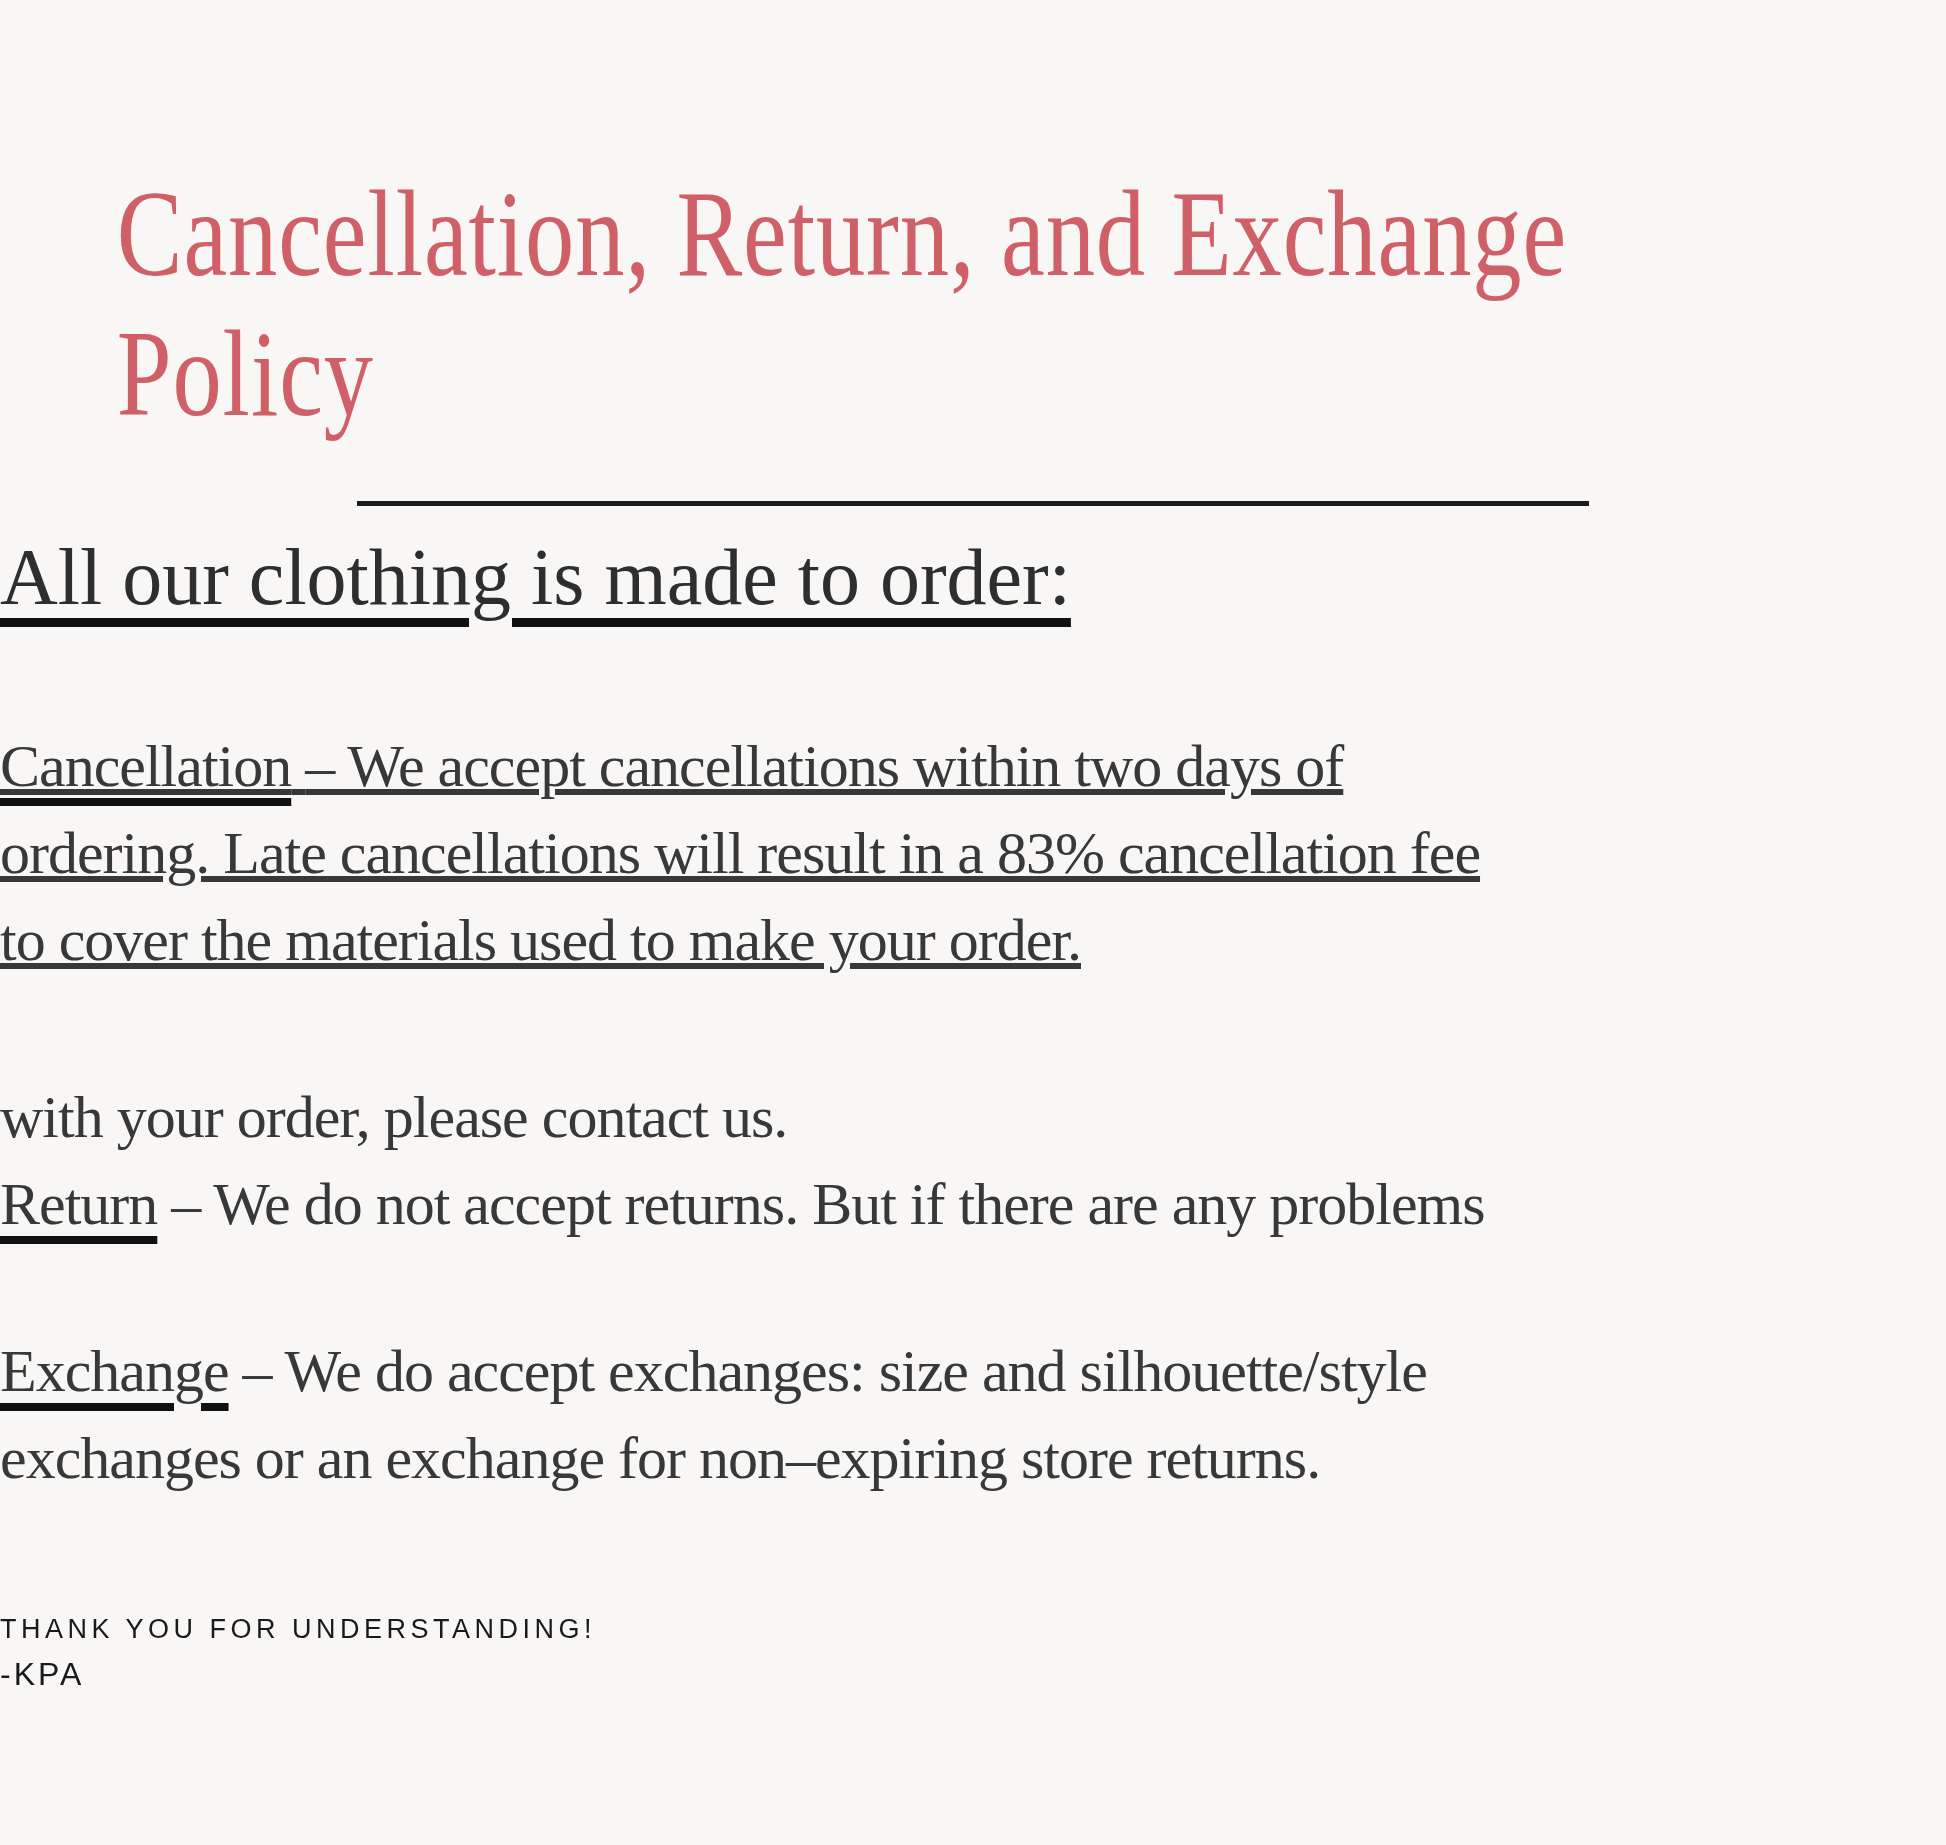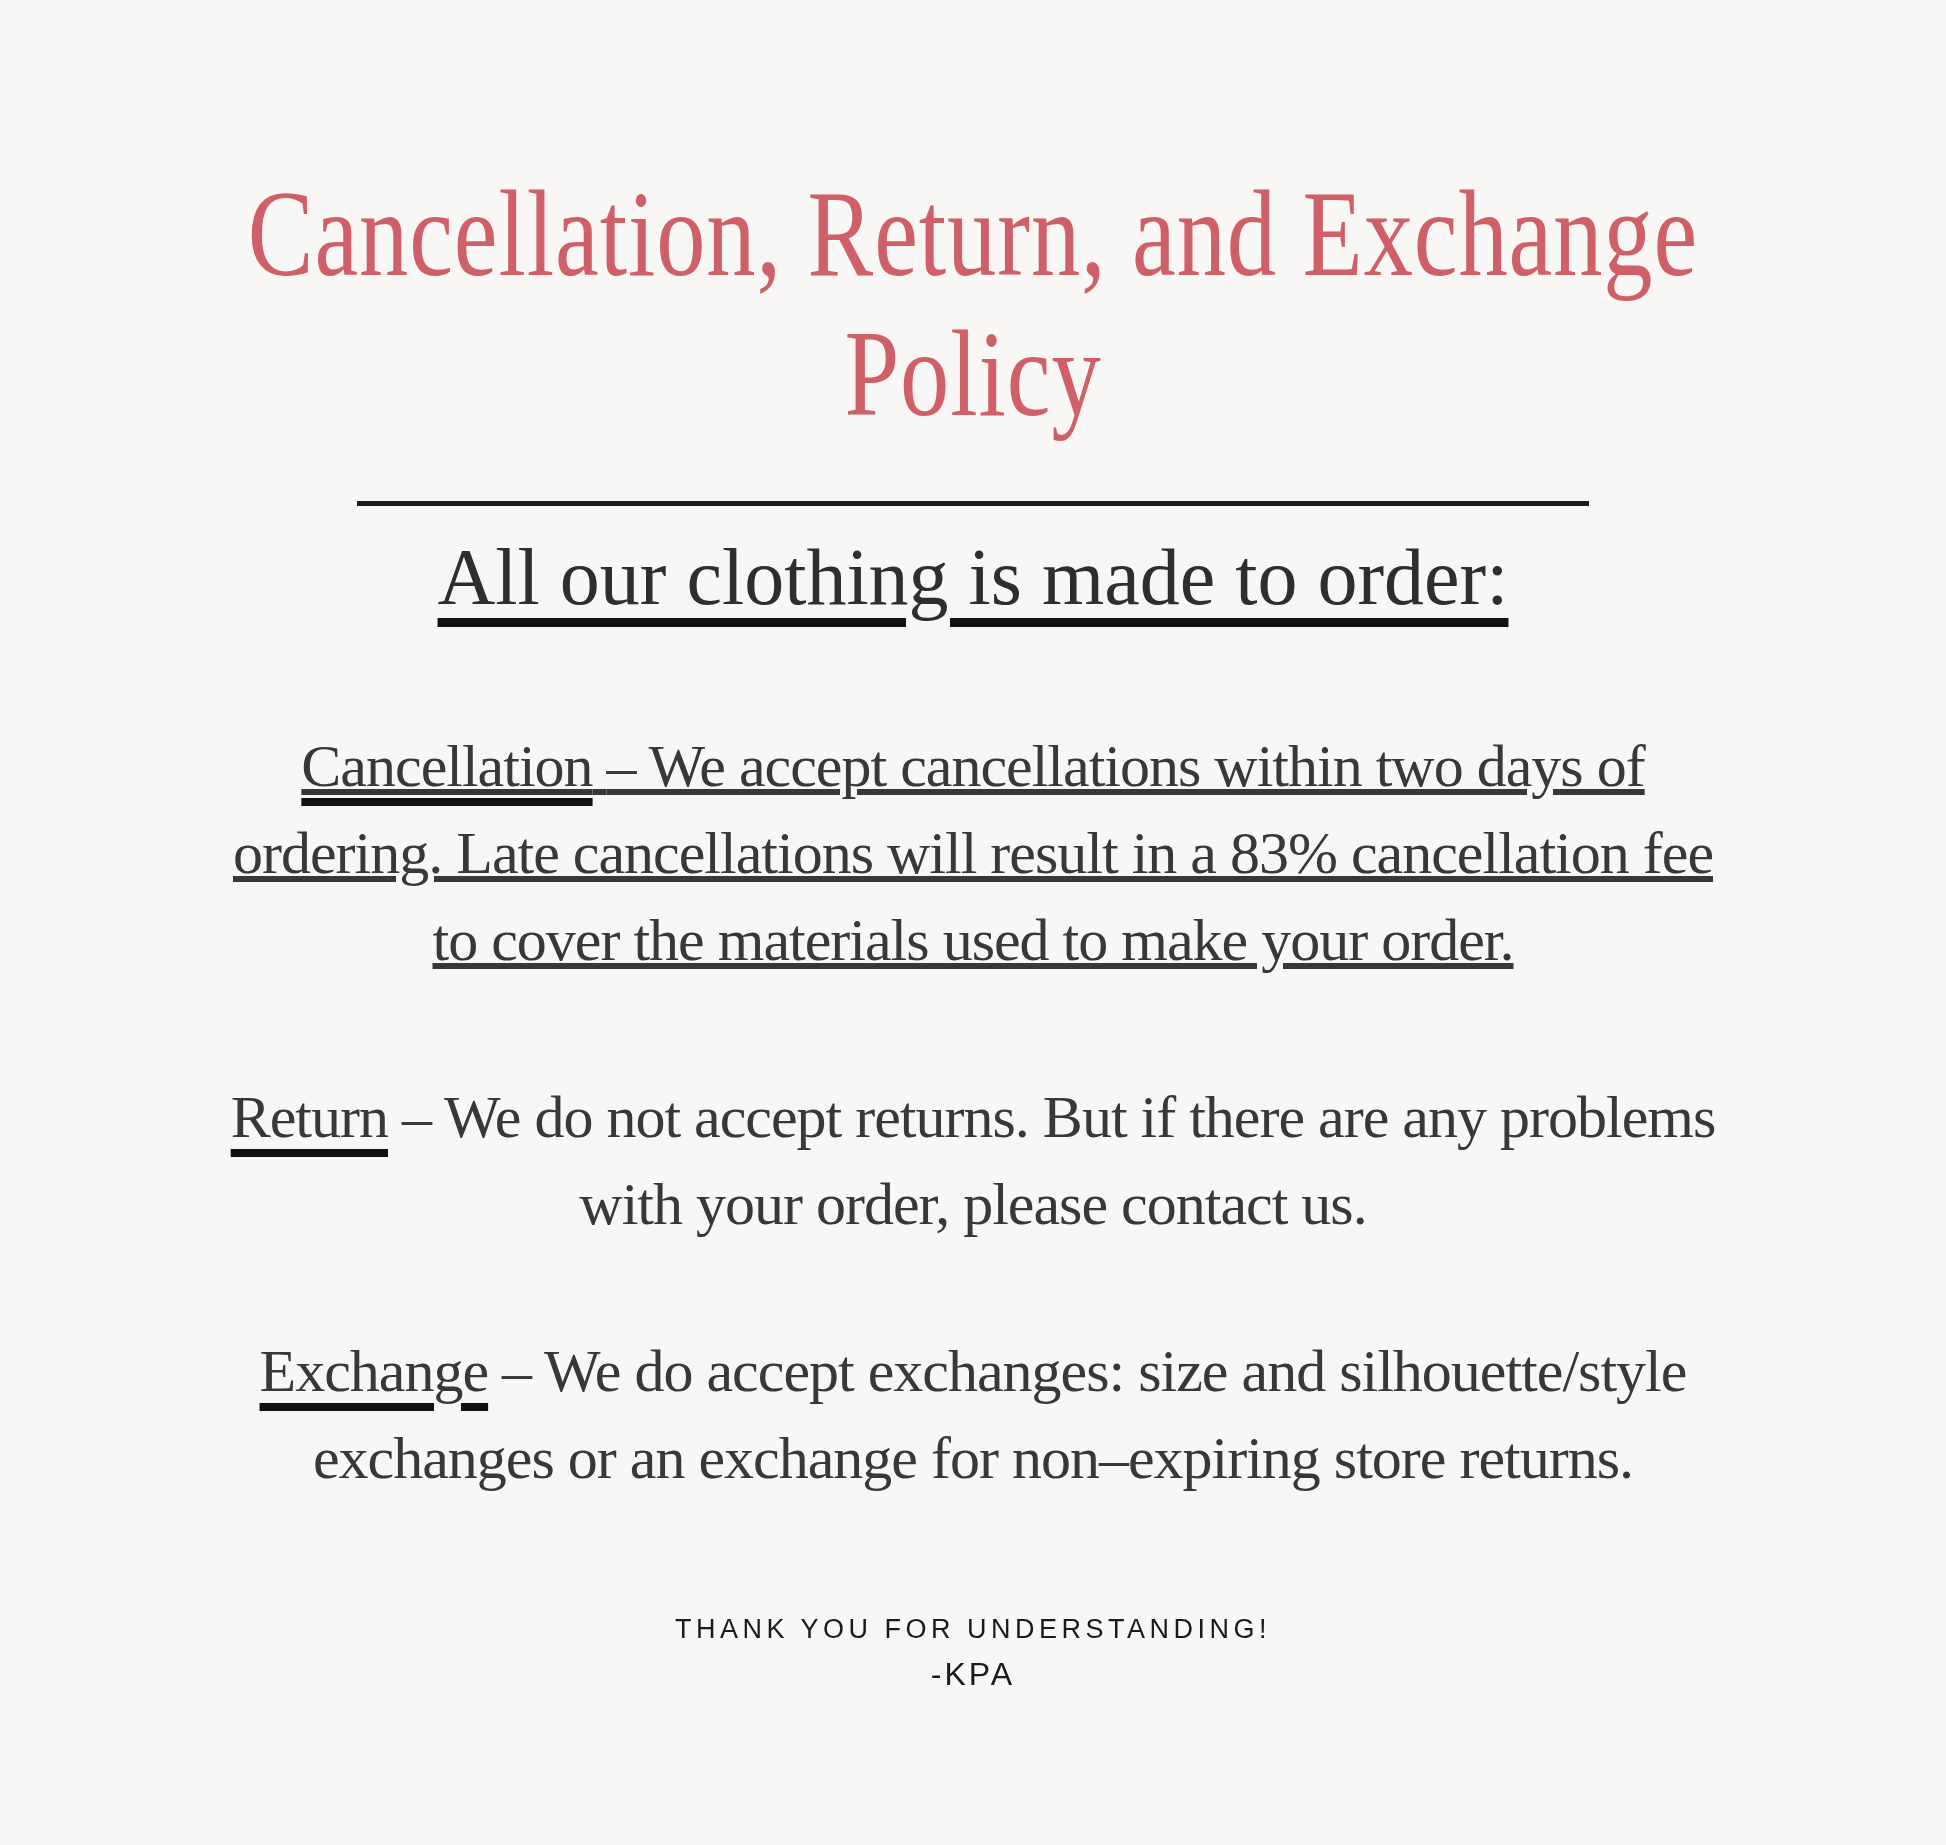--- a/index.html
+++ b/index.html
@@ -12,21 +12,20 @@
   html,body{width:1946px;height:1845px;}
   body{
     background:var(--bg);
     font-family:"Liberation Serif", serif;
     overflow:hidden;
   }
   .page{
     width:100%;
     height:100%;
     padding-top:163px;
-    text-align:center;
     color:var(--ink);
   }
   
   .title{
     color:var(--accent);
     font-weight:400;
   }
   .title .tline{
     display:block;
     white-space:nowrap;
@@ -106,22 +105,22 @@
 
   <h2 class="subtitle">All our clothing is made to order:</h2>
 
   <p class="policy p1">
     <span class="line"><span class="term">Cancellation</span> <span>– We accept cancellations within two days of</span></span>
     <span class="line">ordering. Late cancellations will result in a 83% cancellation fee</span>
     <span class="line">to cover the materials used to make your order.</span>
   </p>
 
   <p class="policy p2">
+    <span class="line">with your order, please contact us.</span>
     <span class="line"><span class="term">Return</span> <span>– We do not accept returns. But if there are any problems</span></span>
-    <span class="line">with your order, please contact us.</span>
   </p>
 
   <p class="policy p3">
     <span class="line"><span class="term">Exchange</span> <span>– We do accept exchanges: size and silhouette/style</span></span>
     <span class="line">exchanges or an exchange for non–expiring store returns.</span>
   </p>
 
   <div class="footer">
     <div class="thanks">THANK YOU FOR UNDERSTANDING!</div>
     <div class="sig">-KPA</div>

